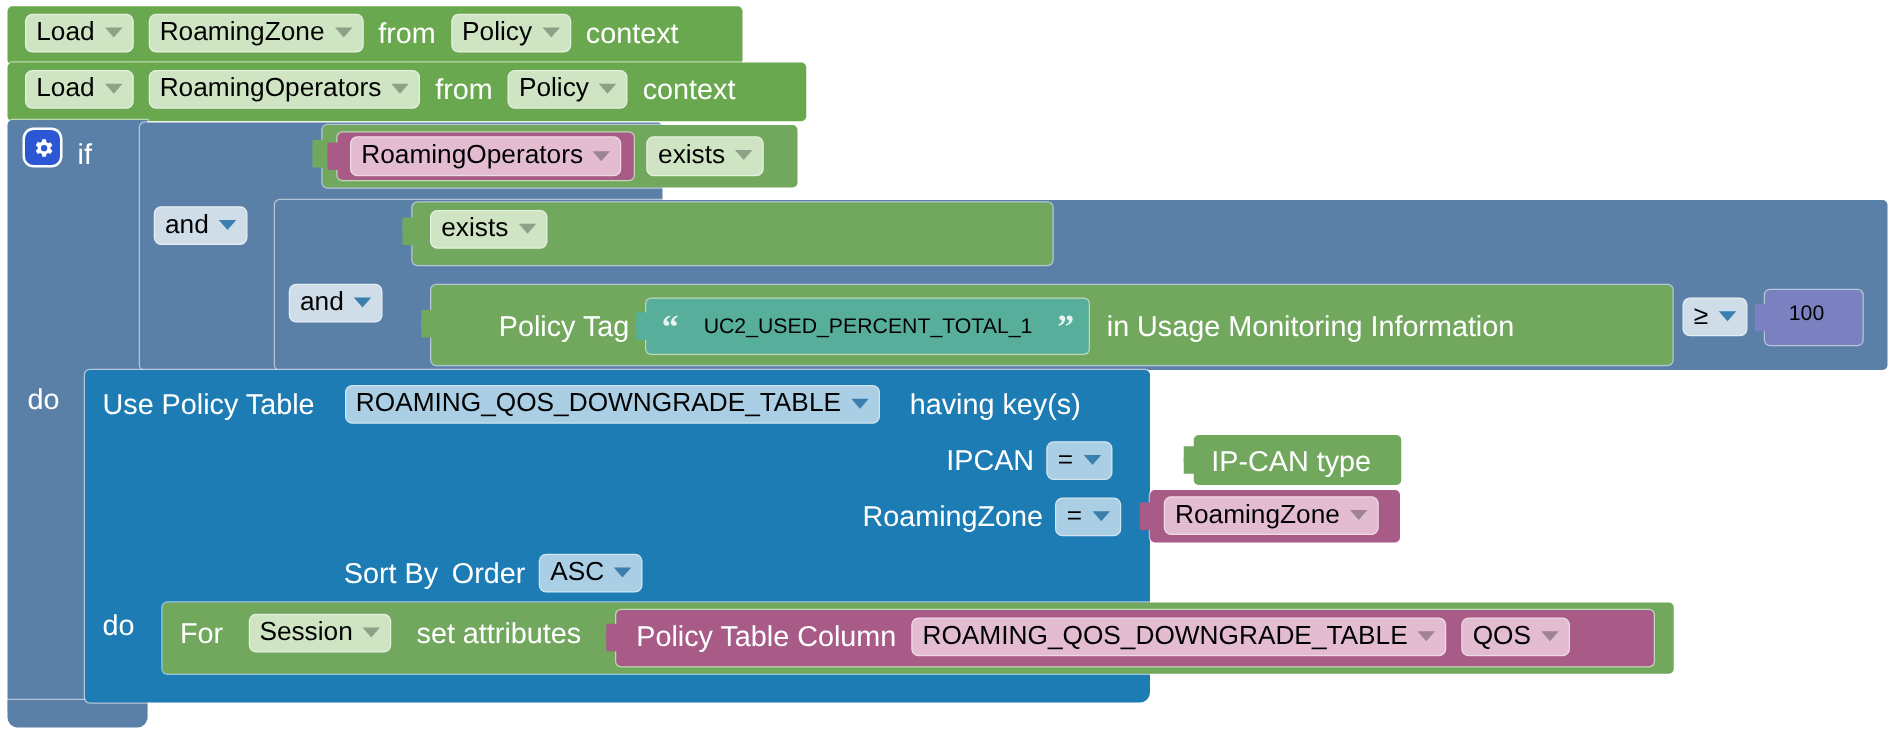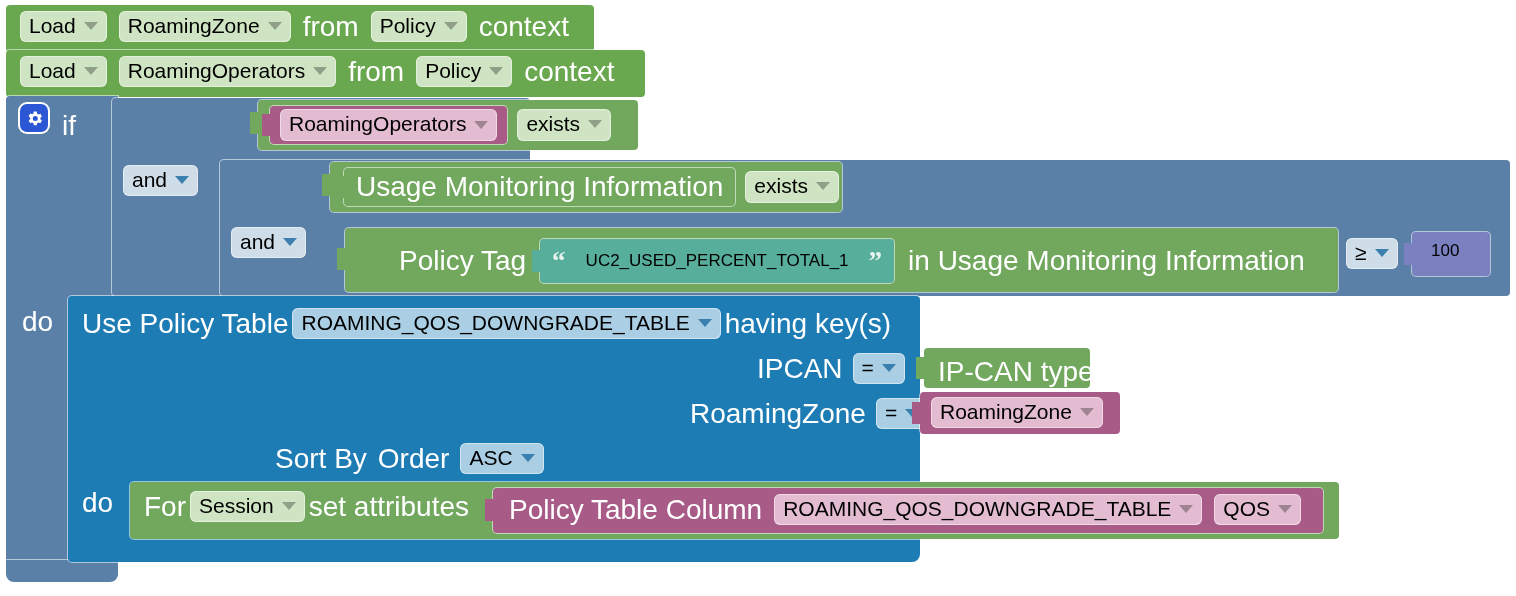--- a/index.html
+++ b/index.html
@@ -20,21 +20,21 @@
     position: absolute;
     box-sizing: border-box;
     border-radius: 4px;
   }
   .row {
     display: flex;
     align-items: center;
   }
   .lbl {
     color: #ffffff;
-    font-size: 28px;
+    font-size: 23px;
     white-space: nowrap;
     line-height: 1;
   }
 
   
   .field {
     display: inline-flex;
     align-items: center;
     gap: 7px;
     border-radius: 6px;
@@ -203,24 +203,20 @@
     <span class="field green">
       <span>exists</span>
       <i class="caret"></i>
     </span>
   </div>
 </div>
 
 <div class="blk c-green2 out" style="left:330px; top:162px; width:512px; height:50px;">
   <div class="nub c-green2" style="top:12px; background:#71a85e;"></div>
   <div class="row" style="position:absolute; left:14px; top:6px; gap:10px;">
-    <span class="blk c-green2 out" style="position:relative; padding:5px 12px; height:38px; display:flex; align-items:center;">
-      <span class="nub c-green2" style="top:8px; background:#71a85e;"></span>
-      <span class="lbl">Usage Monitoring Information</span>
-    </span>
     <span class="field green">
       <span>exists</span>
       <i class="caret"></i>
     </span>
   </div>
 </div>
 
 <div class="blk c-green2 out" style="left:345px; top:228px; width:993px; height:64px;">
   <div class="nub c-green2" style="top:20px; background:#71a85e;"></div>
   <div class="row" style="position:absolute; left:22px; top:11px; gap:14px;margin-left:32px;">
@@ -242,37 +238,37 @@
 
 <div class="blk c-purple out" style="left:1412px; top:232px; width:78px; height:44px;">
   <div class="nub c-purple" style="top:11px; background:#7a80c0;"></div>
   <span class="valfield lilac" style="position:absolute; left:9px; top:6px;">100</span>
 </div>
 
 <span class="lbl" style="position:absolute; left:22px; top:308px;">do</span>
 
 <div class="blk c-blue out" style="left:68px; top:296px; width:852px; height:266px; border-radius:4px 4px 8px 4px;"></div>
 
-<div class="row" style="position:absolute; left:82px; top:308px; gap:4px;">
+<div class="row" style="position:absolute; left:82px; top:308px; gap:24px;">
   <span class="lbl">Use Policy Table</span>
   <span class="field ltblue">
     <span>ROAMING_QOS_DOWNGRADE_TABLE</span>
     <i class="caret blue"></i>
   </span>
   <span class="lbl">having key(s)</span>
 </div>
 
 <div class="row" style="position:absolute; left:757px; top:353px; gap:10px;">
   <span class="lbl">IPCAN</span>
   <span class="field ltblue">
     <span>=</span>
     <i class="caret blue"></i>
   </span>
 </div>
-<div class="blk c-green2 out" style="left:924px; top:348px; width:166px; height:40px;">
+<div class="blk c-green2 out" style="left:955px; top:348px; width:166px; height:40px;">
   <div class="nub c-green2" style="top:9px; background:#71a85e;"></div>
   <span class="lbl" style="position:absolute; left:14px; top:10px;">IP-CAN type</span>
 </div>
 
 <div class="row" style="position:absolute; left:690px; top:398px; gap:10px;">
   <span class="lbl">RoamingZone</span>
   <span class="field ltblue">
     <span>=</span>
     <i class="caret blue"></i>
   </span>
@@ -290,21 +286,21 @@
   <span class="lbl">Order</span>
   <span class="field ltblue">
     <span>ASC</span>
     <i class="caret blue"></i>
   </span>
 </div>
 
 <span class="lbl" style="position:absolute; left:82px; top:489px;">do</span>
 
 <div class="blk c-green2 out" style="left:130px; top:482px; width:1209px; height:57px; border-radius:4px;">
-  <div class="row" style="position:absolute; left:14px; top:9px; gap:4px;">
+  <div class="row" style="position:absolute; left:14px; top:9px; gap:20px;">
     <span class="lbl">For</span>
     <span class="field green">
       <span>Session</span>
       <i class="caret"></i>
     </span>
     <span class="lbl">set attributes</span>
   </div>
 </div>
 
 <div class="blk c-pink out" style="left:493px; top:488px; width:830px; height:45px;">

